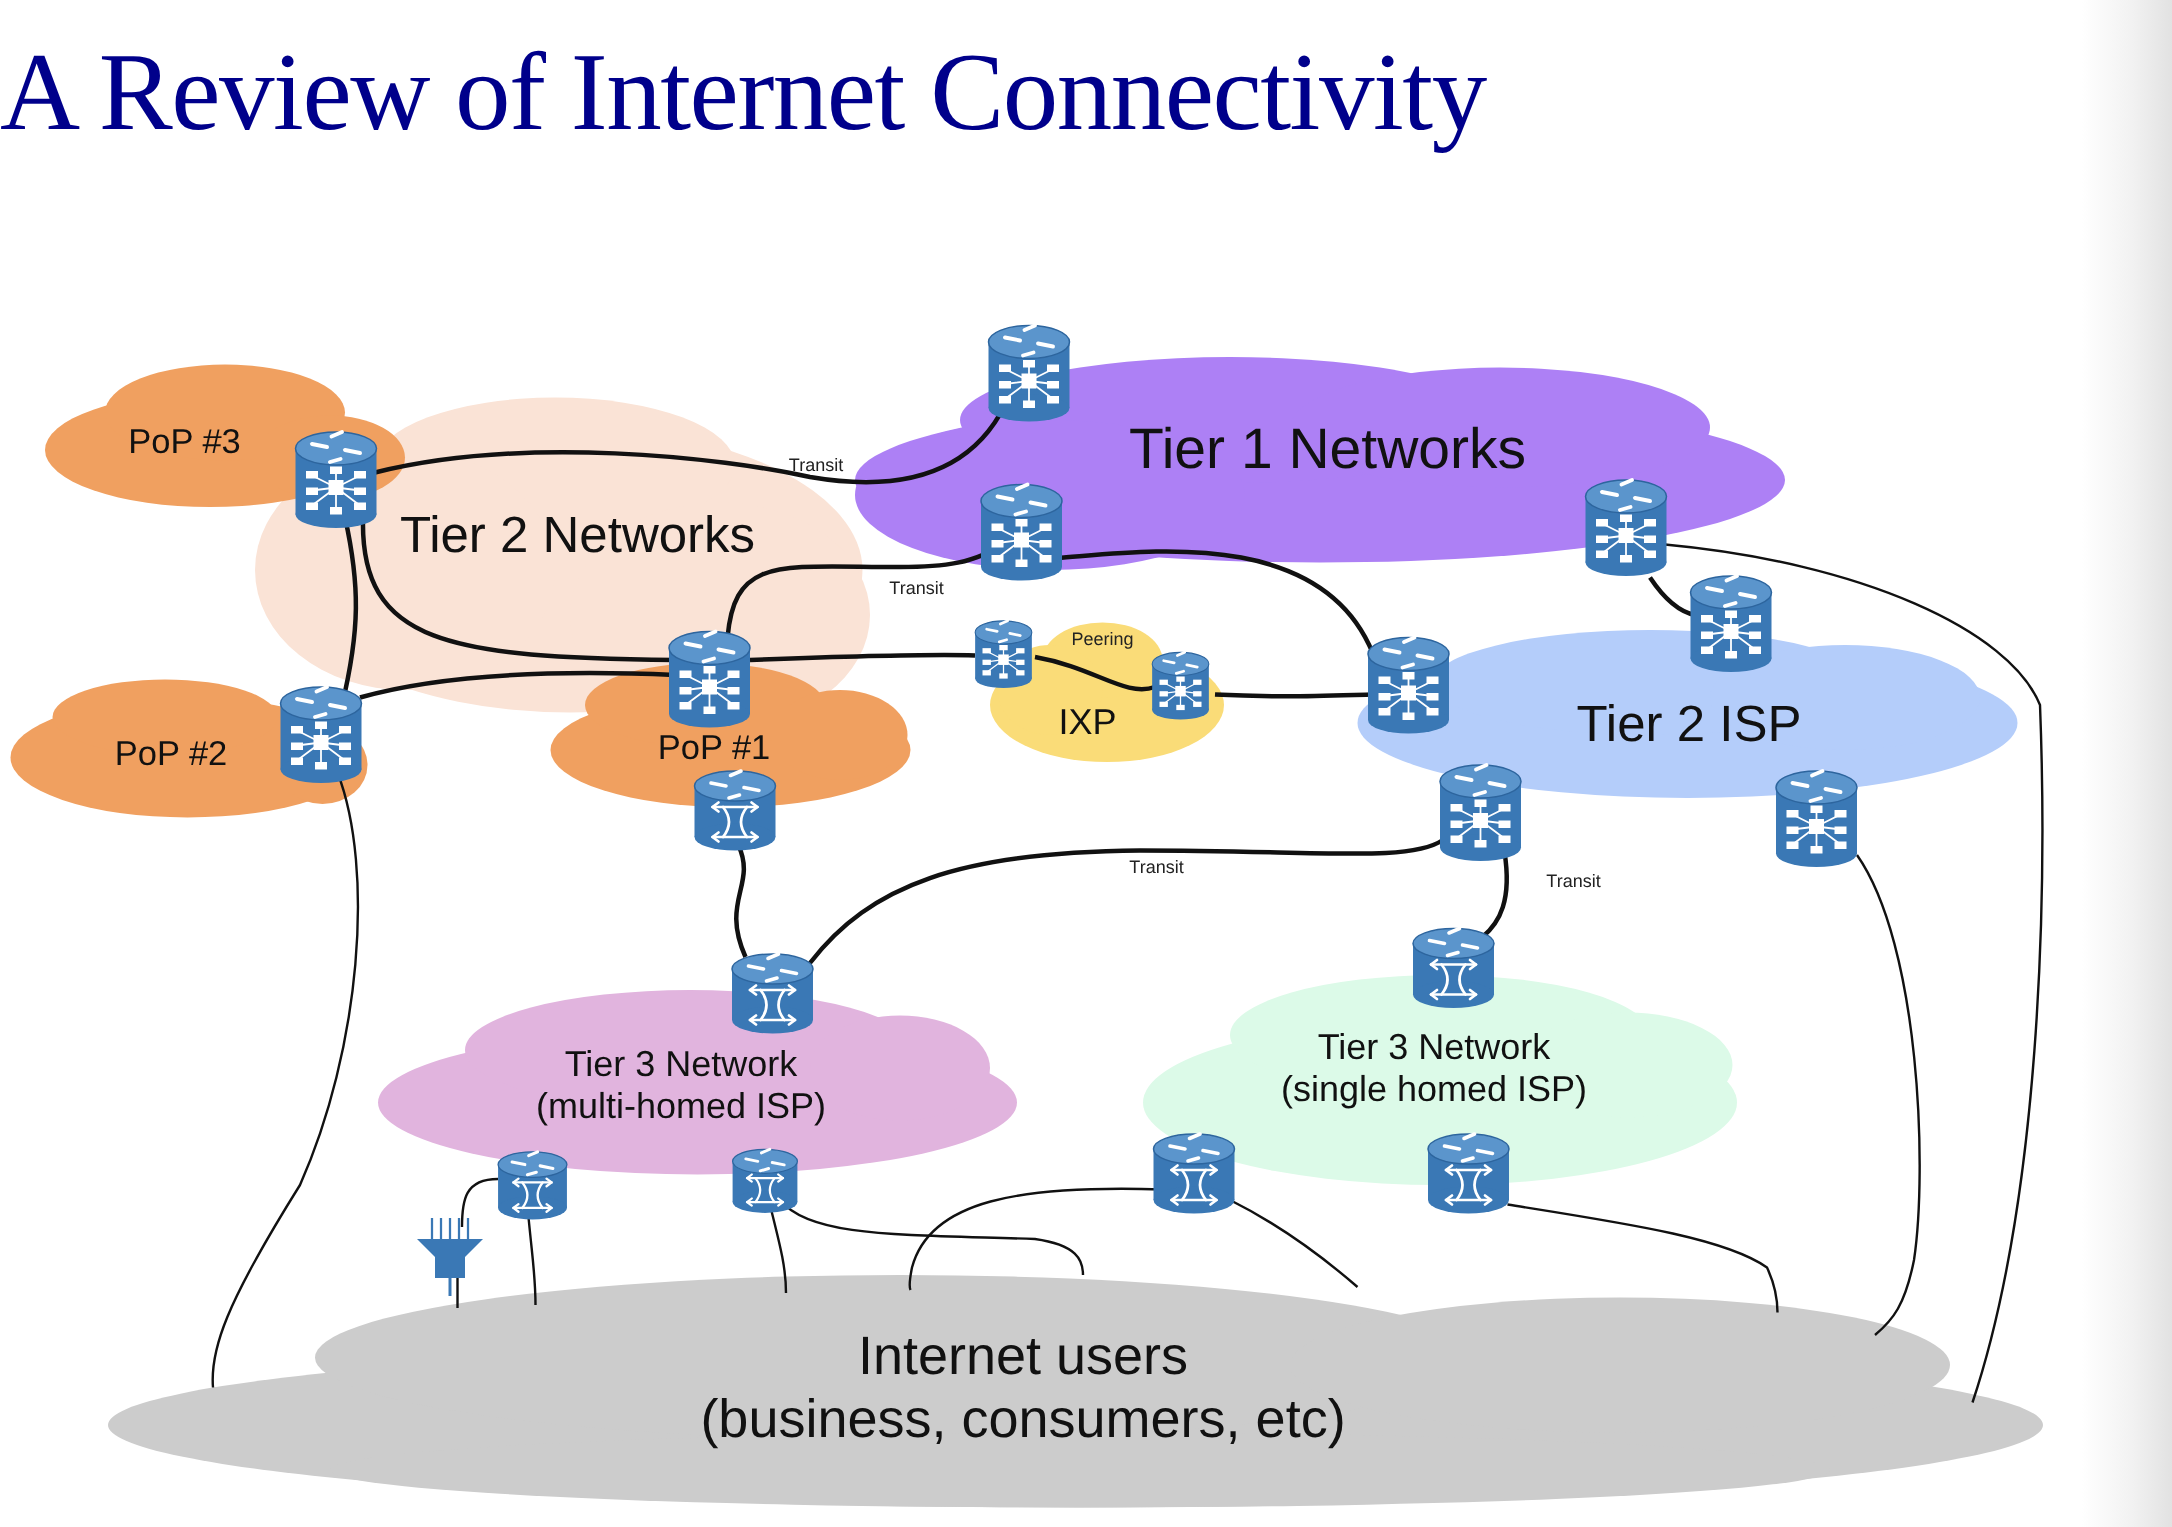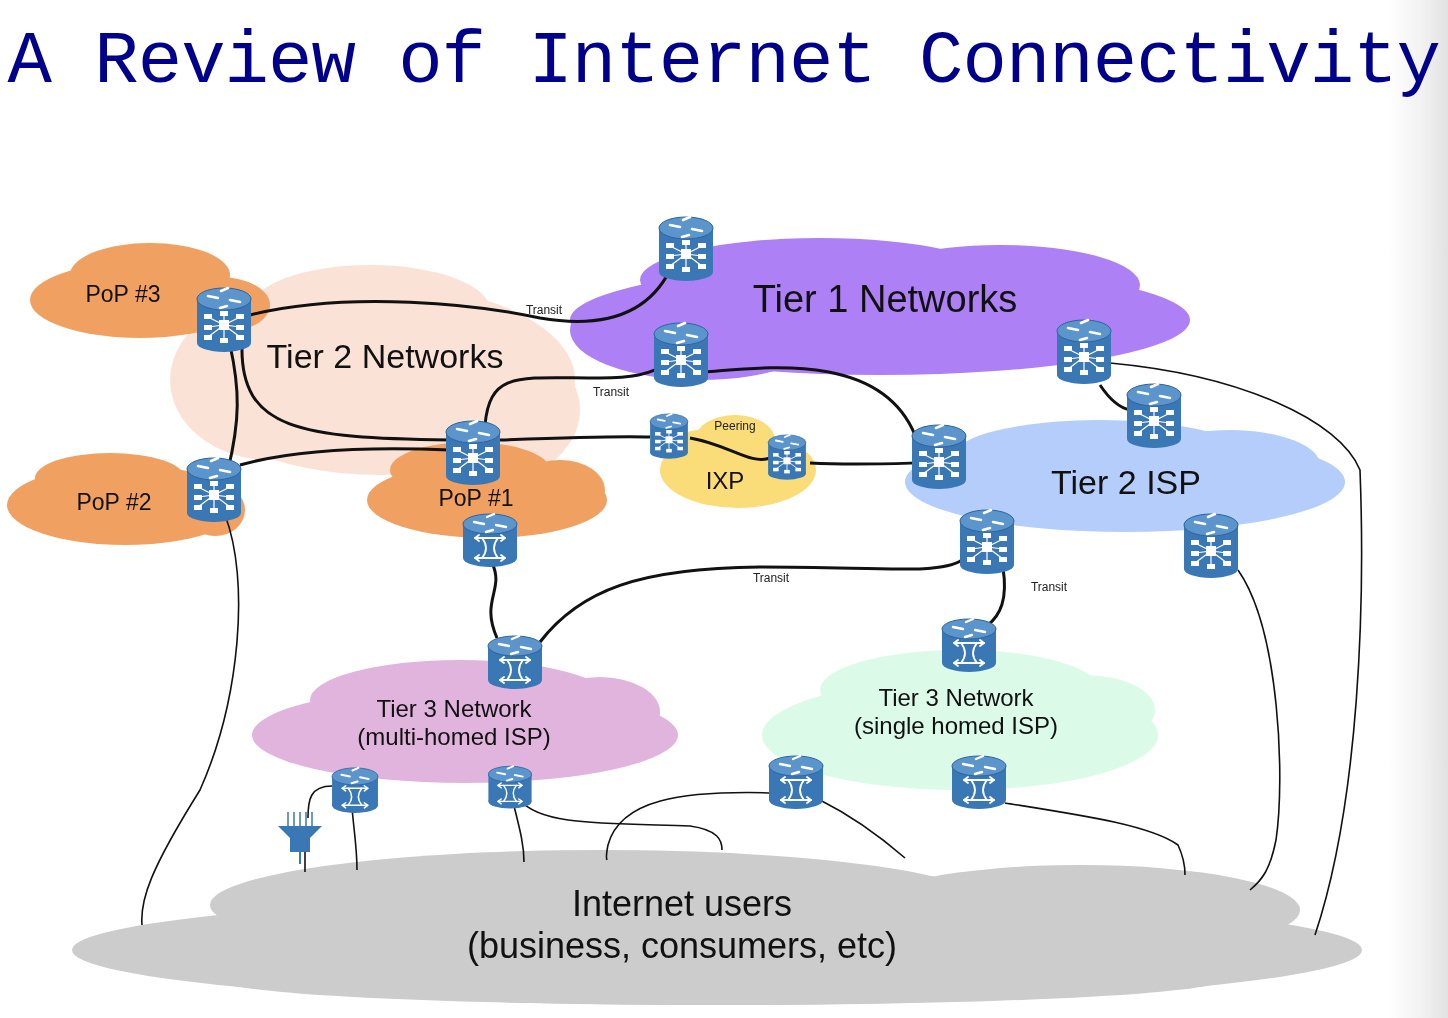--- a/index.html
+++ b/index.html
@@ -6,22 +6,22 @@
   body {
     width: 1448px; height: 1018px; overflow: hidden; position: relative;
     background: #ffffff;
     font-family: "Liberation Sans", sans-serif;
   }
   .right-shade {
     position: absolute; top: 0; right: 0; width: 60px; height: 1018px;
     background: linear-gradient(to right, rgba(255,255,255,0) 0%, #f2f2f2 55%, #e2e2e2 100%);
   }
   .slide-title {
-    position: absolute; left: 0; top: 18px; width: 1440px; text-align: right;
-    font-family: Liberation Mono, monospace;
+    position: absolute; left: 0; top: 18px; width: 1440px; text-align: left;
+    font-family: Liberation Serif, serif;
     font-size: 74px; color: #00008b; letter-spacing: -1px; line-height: 1.2;
   }
   svg.diagram { position: absolute; left: 0; top: 0; }
   .cloud-label { font-family: "Liberation Sans", sans-serif; fill: #111; }
   .link-label { font-family: "Liberation Sans", sans-serif; font-size: 12px; fill: #222; }
   .link { fill: none; stroke: #111; }
 </style>
 </head>
 <body>
 

